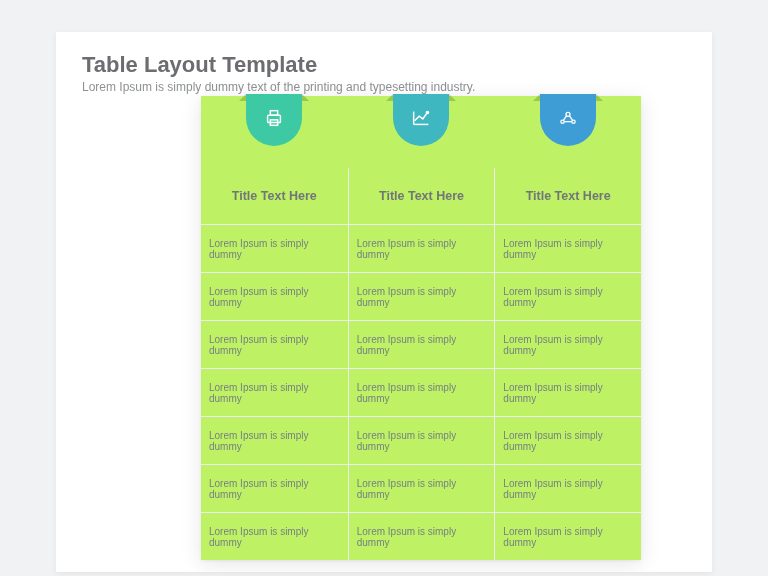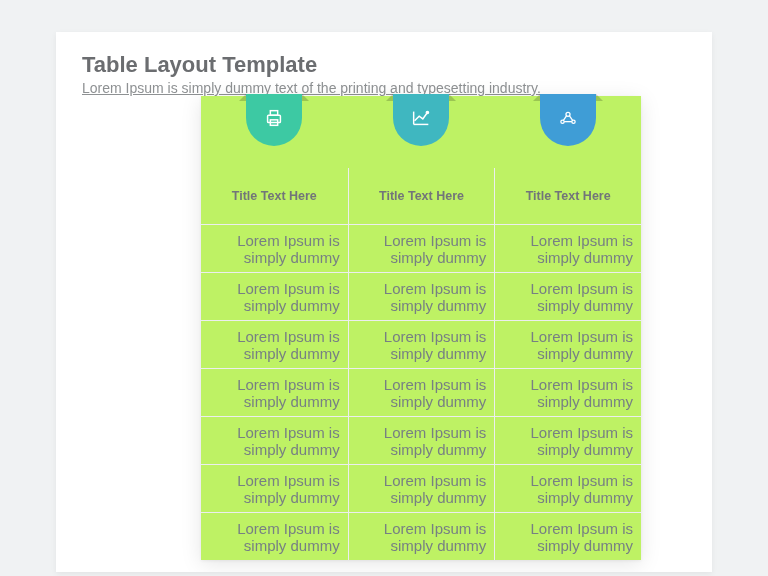--- a/index.html
+++ b/index.html
@@ -26,23 +26,22 @@
     left: 26px;
     top: 20px;
     font-size: 22px;
     font-weight: 800;
     color: #6b6d70;
   }
   .subheading {
     position: absolute;
     left: 26px;
     top: 48px;
-    font-size: 14px;
+    font-size: 12px;
     color: #8e9193;
-    text-decoration: underline;
   }
   .table-wrap {
     position: absolute;
     left: 145px;
     top: 64px;
     width: 440px;
     background: #bef264;
     box-shadow: 0 4px 20px rgba(0,0,0,0.10), 0 1px 3px rgba(0,0,0,0.06);
   }
   .cols { display: flex; }
@@ -86,23 +85,23 @@
     justify-content: center;
     font-size: 12.5px;
     font-weight: 700;
     color: #727579;
   }
   .cell {
     height: 48px;
     display: flex;
     align-items: center;
     justify-content: center;
-    font-size: 15px;
+    font-size: 10px;
     color: #778083;
-    text-align: right;
+    text-align: left;
     padding: 0 8px;
     border-top: 1px solid #eceeef;
   }
   .col + .col .col-title,
   .col + .col .cell { border-left: 1px solid #eceeef; }
 </style>
 </head>
 <body>
 
 <div class="slide">

